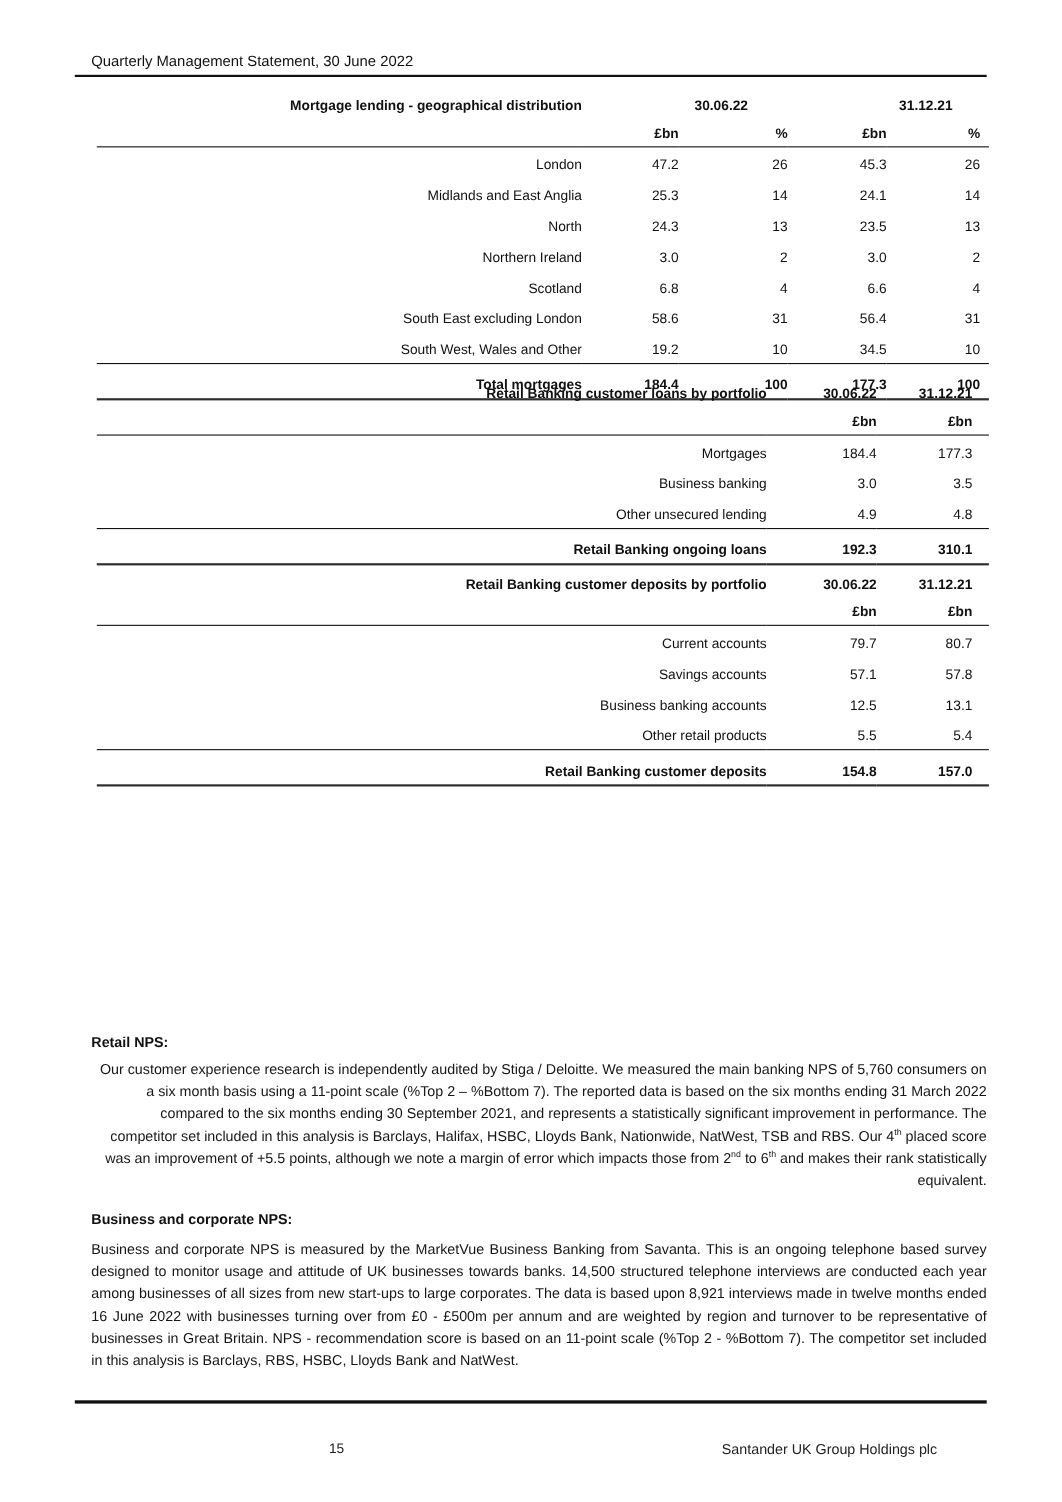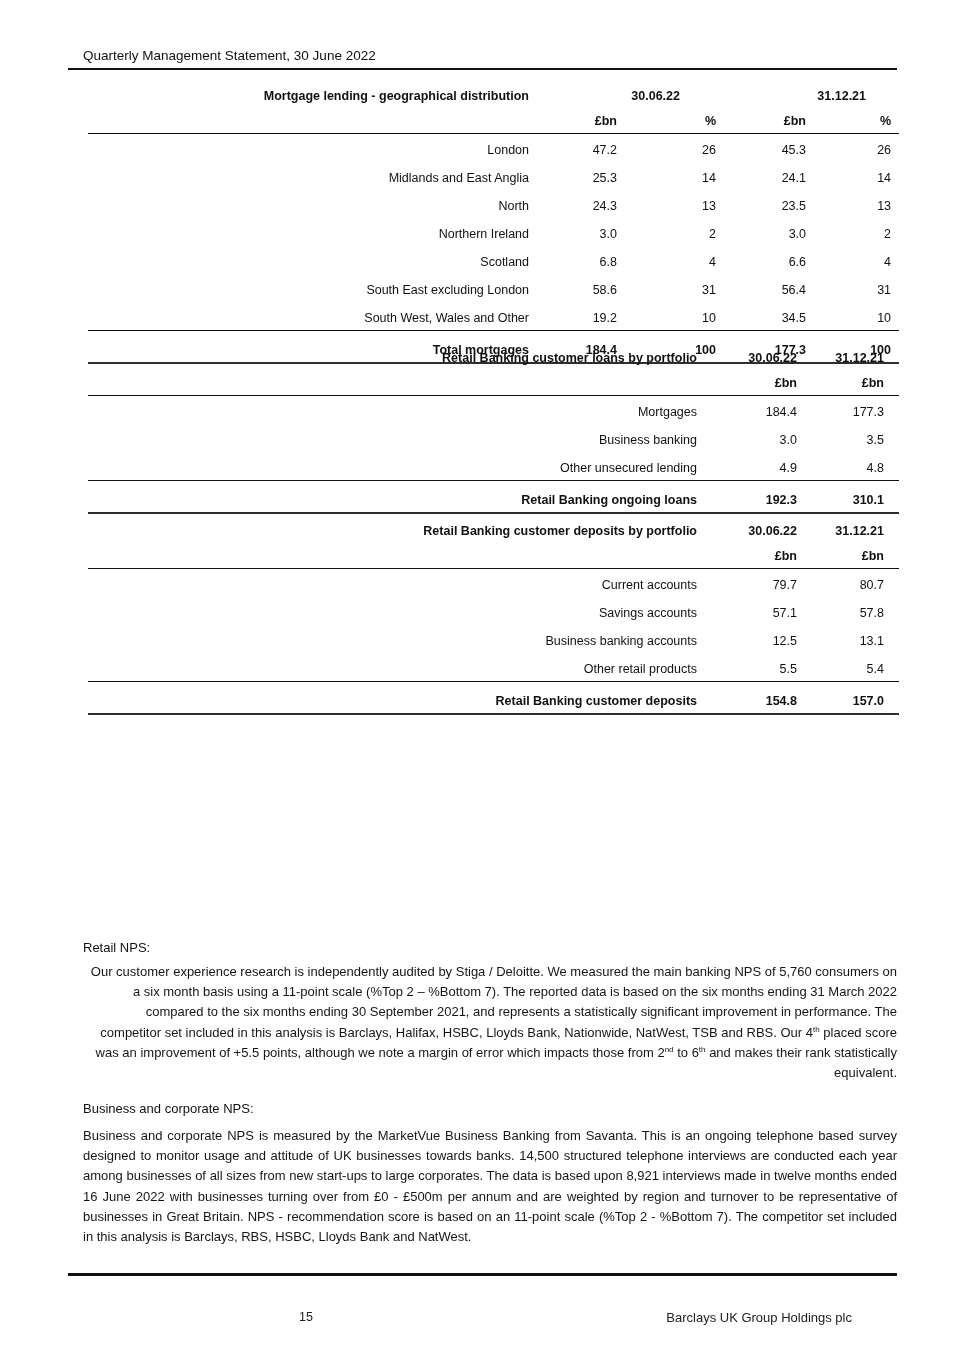--- a/index.html
+++ b/index.html
@@ -64,21 +64,21 @@
   
   .tbl2 { top: 341px; }
   .tbl3 { top: 514px; }
   .tbl23 tbody td.datacell { height: 24.5px; }
   .tbl23 .lastcol { padding-right: 15px; }
   
   .nps-heading {
     position: absolute;
     left: 83px;
     font-size: 13px;
-    font-weight: 400;
+    font-weight: 700;
     color: #111;
   }
   .nps-para {
     position: absolute;
     left: 83px;
     width: 814px;
     font-size: 13px;
     line-height: 20.2px;
     color: #161616;
   }
@@ -295,15 +295,15 @@
   </table>
 
   <div class="nps-heading retail-heading">Retail NPS:</div>
   <div class="nps-para retail-para"><span>Our customer experience research is independently audited by Stiga / Deloitte. We measured the main banking NPS of 5,760 consumers on a six month basis using a 11-point scale (%Top 2 – %Bottom 7). The reported data is based on the six months ending 31 March 2022 compared to the six months ending 30 September 2021, and represents a statistically significant improvement in performance. The competitor set included in this analysis is Barclays, Halifax, HSBC, Lloyds Bank, Nationwide, NatWest, TSB and RBS. Our 4</span><sup>th</sup><span> placed score was an improvement of +5.5 points, although we note a margin of error which impacts those from 2</span><sup>nd</sup><span> to 6</span><sup>th</sup><span> and makes their rank statistically equivalent.</span></div>
 
   <div class="nps-heading business-heading">Business and corporate NPS:</div>
   <div class="nps-para business-para">Business and corporate NPS is measured by the MarketVue Business Banking from Savanta. This is an ongoing telephone based survey designed to monitor usage and attitude of UK businesses towards banks. 14,500 structured telephone interviews are conducted each year among businesses of all sizes from new start-ups to large corporates. The data is based upon 8,921 interviews made in twelve months ended 16 June 2022 with businesses turning over from £0 - £500m per annum and are weighted by region and turnover to be representative of businesses in Great Britain. NPS - recommendation score is based on an 11-point scale (%Top 2 - %Bottom 7). The competitor set included in this analysis is Barclays, RBS, HSBC, Lloyds Bank and NatWest.</div>
 
   <div class="doc-footer-rule"></div>
   <div class="footer-page-number">15</div>
-  <div class="footer-company">Barclays UK Group Holdings plc</div>
+  <div class="footer-company">Santander UK Group Holdings plc</div>
 
 </div>
 
 </body></html>

